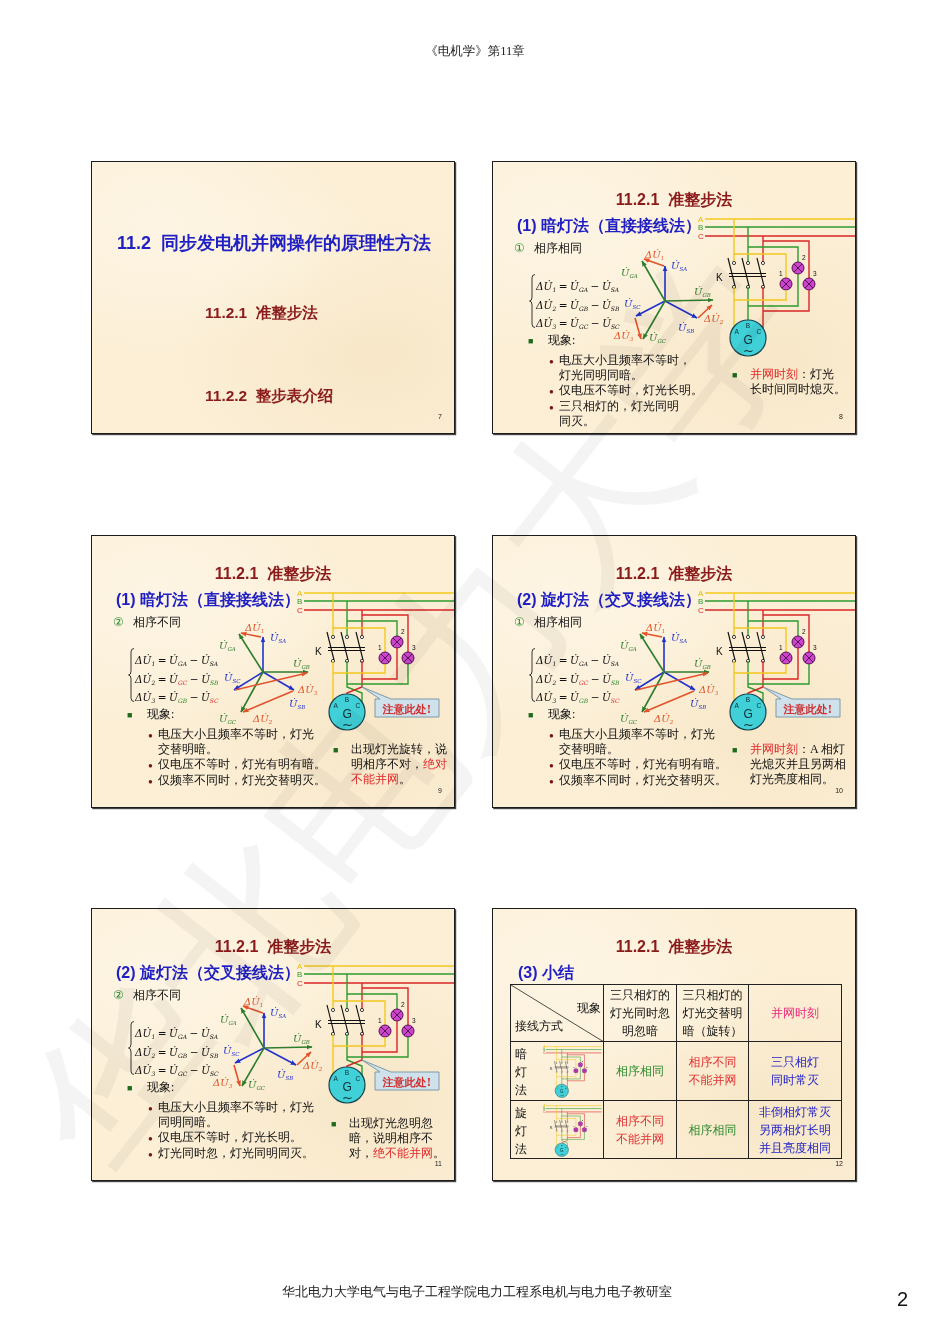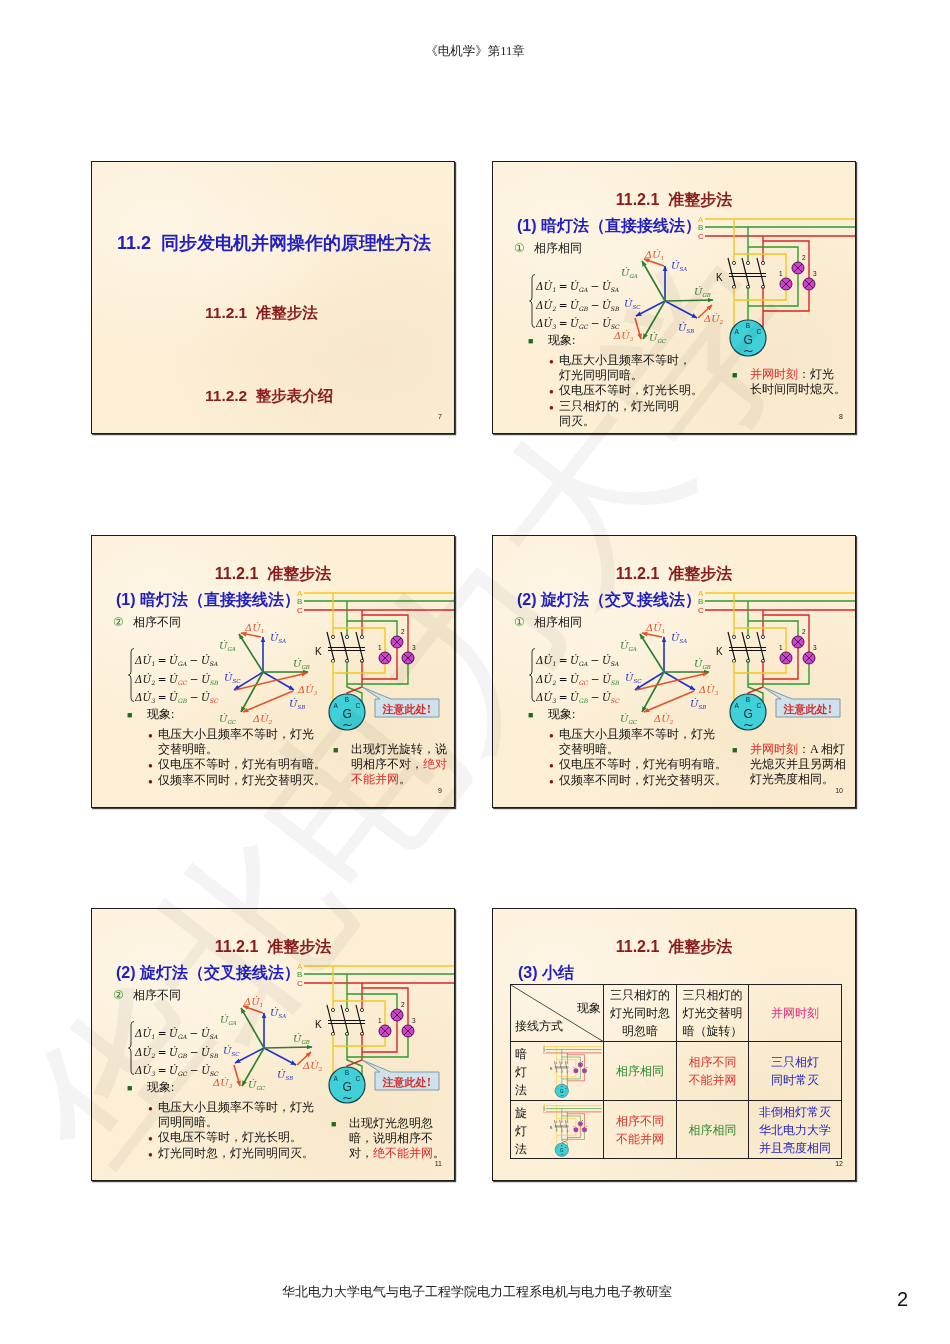--- a/index.html
+++ b/index.html
@@ -441,21 +441,21 @@
 灯
 法</span>
             <svg class="thumb" width="62" height="55" viewBox="200 50 165 148">
               <use href="#circuit-cross"></use>
             </svg>
           </td>
       <td><span class="cell c-red">相序不同
 不能并网</span></td>
       <td><span class="cell c-green">相序相同</span></td>
       <td><span class="cell c-blue">非倒相灯常灭
-华北电力大学
+另两相灯长明
 并且亮度相同</span></td>
     </tr>
   </tbody>
     </table>
   <div class="slide-num">12</div>
 </section>
 
 <div class="page-footer">华北电力大学电气与电子工程学院电力工程系电机与电力电子教研室</div>
 <div class="page-number">2</div>
 

